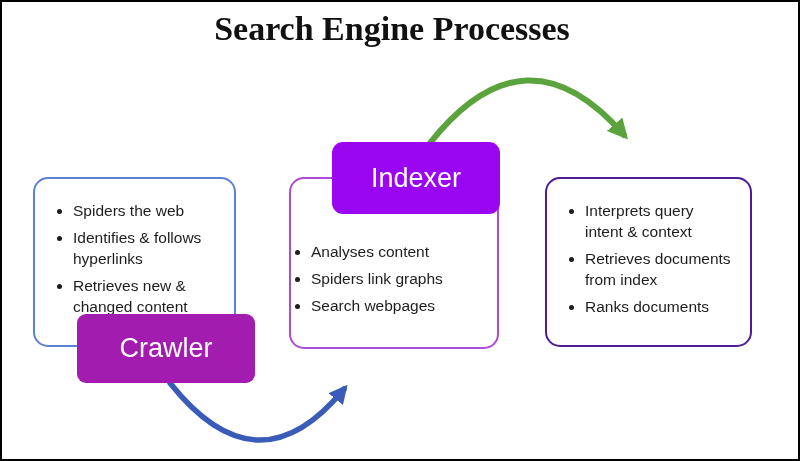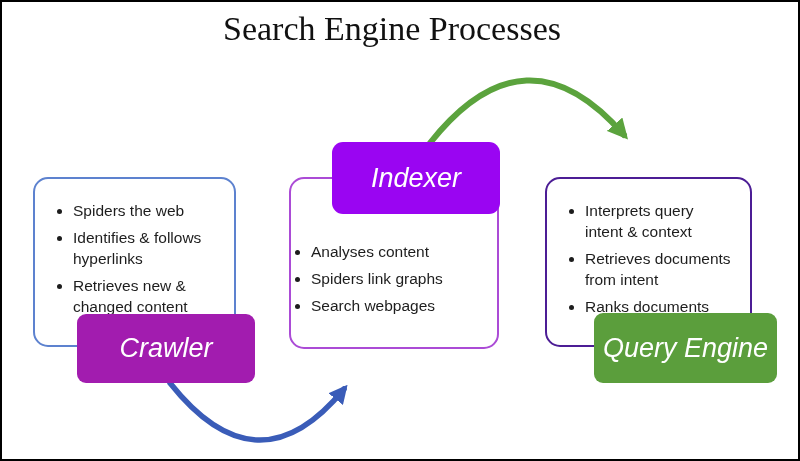--- a/index.html
+++ b/index.html
@@ -13,21 +13,21 @@
     overflow: hidden;
     font-family: "Liberation Sans", sans-serif;
   }
   .title {
     position: absolute;
     top: 8px;
     left: 0;
     width: 780px;
     text-align: center;
     font-family: "Liberation Serif", serif;
-    font-weight: normal;
+    font-weight: bold;
     font-size: 34px;
     color: #111111;
     margin: 0;
   }
   .detail-box {
     position: absolute;
     box-sizing: border-box;
     border-radius: 15px;
     background: #ffffff;
   }
@@ -49,21 +49,20 @@
   }
   .stage-label {
     position: absolute;
     display: flex;
     align-items: center;
     justify-content: center;
     color: #ffffff;
     font-size: 27px;
     border-radius: 9px;
     z-index: 3;
-    font-style: italic;
   }
   .stage-label.crawler { left: 75px;  top: 312px; width: 178px; height: 69px; background: #a21caf; }
   .stage-label.indexer { left: 330px; top: 140px; width: 168px; height: 72px; background: #9a05f2; border-radius: 11px; }
   .stage-label.query   { left: 592px; top: 311px; width: 183px; height: 70px; background: #5b9e3c; }
   .arrows-overlay {
     position: absolute;
     left: 0; top: 0;
     width: 800px; height: 461px;
     z-index: 2;
     pointer-events: none;
@@ -105,28 +104,25 @@
       <li>Spiders link graphs</li>
       <li>Search webpages</li>
     </ul>
   </div>
 
   <div class="detail-box query">
     <ul class="bullet-list">
       <li>Interprets query
 intent &amp; context</li>
       <li>Retrieves documents
-from intent</li>
+from index</li>
       <li>Ranks documents</li>
     </ul>
   </div>
 
   <div class="stage-label crawler">
     <span>Crawler</span>
   </div>
   <div class="stage-label indexer">
     <span>Indexer</span>
   </div>
-  <div class="stage-label query">
-    <span>Query Engine</span>
-  </div>
 
 </div>
 
 </body></html>

